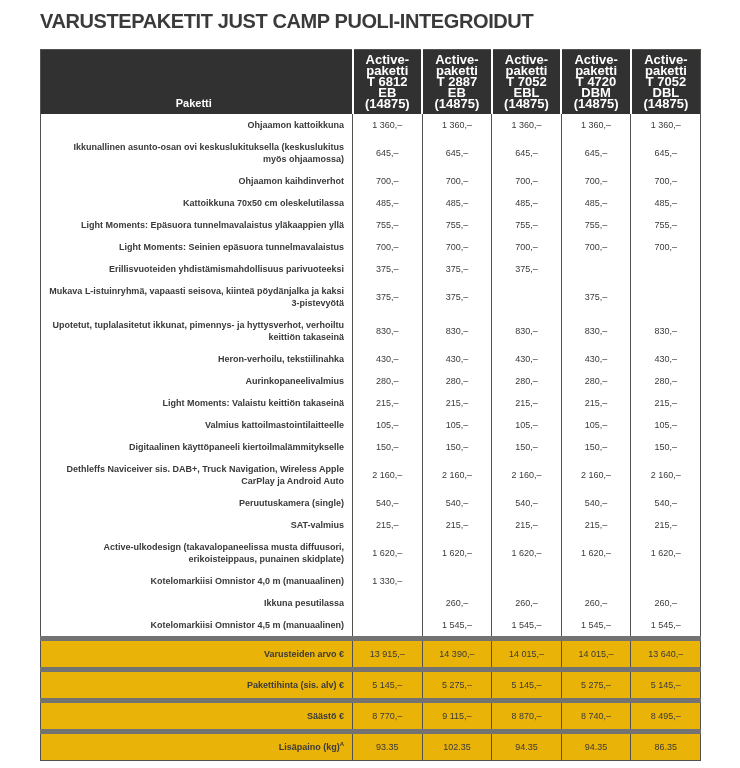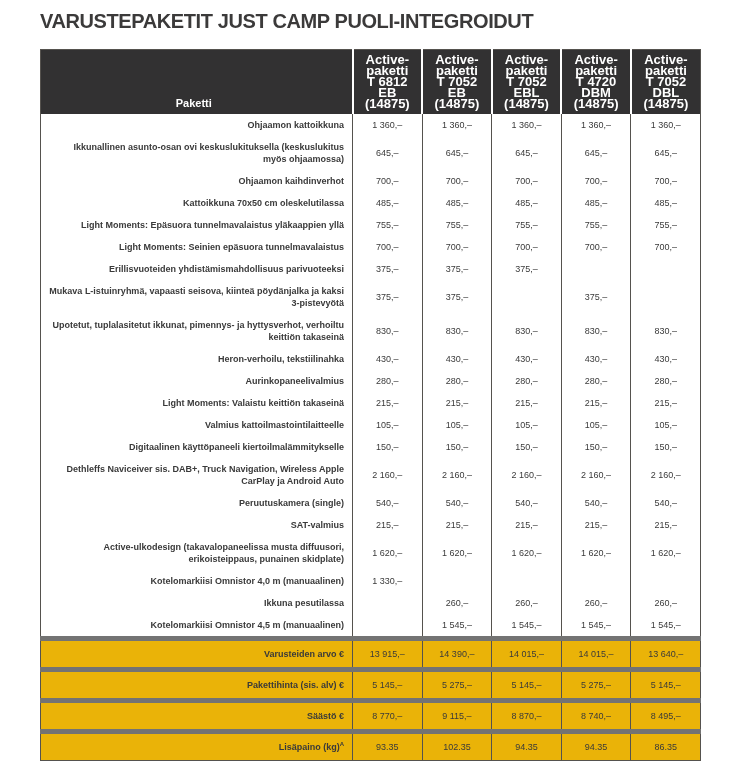--- a/index.html
+++ b/index.html
@@ -111,21 +111,21 @@
       <tr id="header-row">
         <th class="corner">Paketti</th>
 
       <th class="model">
             <div>Active-paketti</div>
             <div>T 6812 EB</div>
             <div>(14875)</div>
           </th>
           <th class="model">
             <div>Active-paketti</div>
-            <div>T 7052 EB</div>
+            <div>T 2887 EB</div>
             <div>(14875)</div>
           </th>
           <th class="model">
             <div>Active-paketti</div>
             <div>T 7052 EBL</div>
             <div>(14875)</div>
           </th>
           <th class="model">
             <div>Active-paketti</div>
             <div>T 4720 DBM</div>

